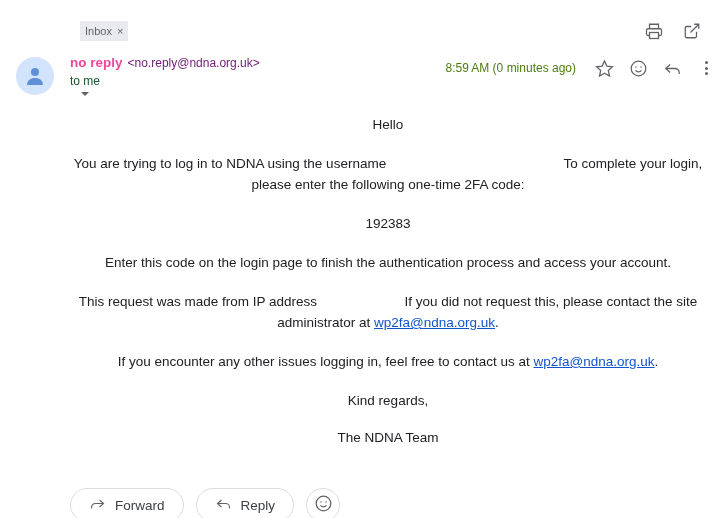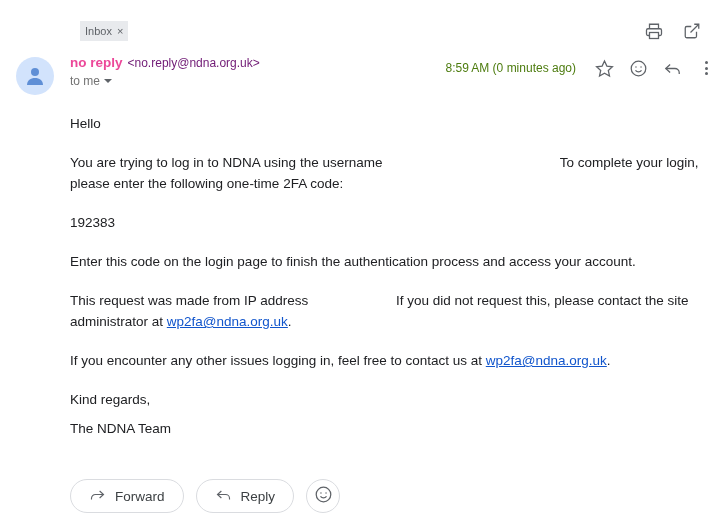--- a/index.html
+++ b/index.html
@@ -105,24 +105,25 @@
     color: #ec4899;
   }
   .sender-email {
     font-size: 12px;
     color: #701a75;
     margin-left: 5px;
   }
   .to-line {
     margin-top: 4px;
     font-size: 12px;
-    color: #737373;
+    color: #14532d;
     display: inline-flex;
     align-items: center;
     gap: 4px;
+    flex-direction: column;
   }
   .caret {
     width: 0; height: 0;
     border-left: 4px solid transparent;
     border-right: 4px solid transparent;
     border-top: 4px solid #5f6368;
     display: inline-block;
   }
   .msg-actions {
     display: flex;
@@ -136,26 +137,27 @@
     color: #4d7c0f;
     margin-right: 4px;
     white-space: nowrap;
   }
   
   .body-area {
     padding: 18px 20px 0 70px;
     font-size: 13.5px;
     line-height: 21px;
     color: #202124;
+    text-align: center;
   }
   .body-area p {
     margin: 0 0 18px 0;
   }
   .body-area p.tight {
-    margin-bottom: 8px;
+    margin-bottom: 16px;
   }
   .code {
     font-size: 13.5px;
     color: #202124;
   }
   a.mail-link {
     color: #1155cc;
     text-decoration: underline;
   }
   .redact {

